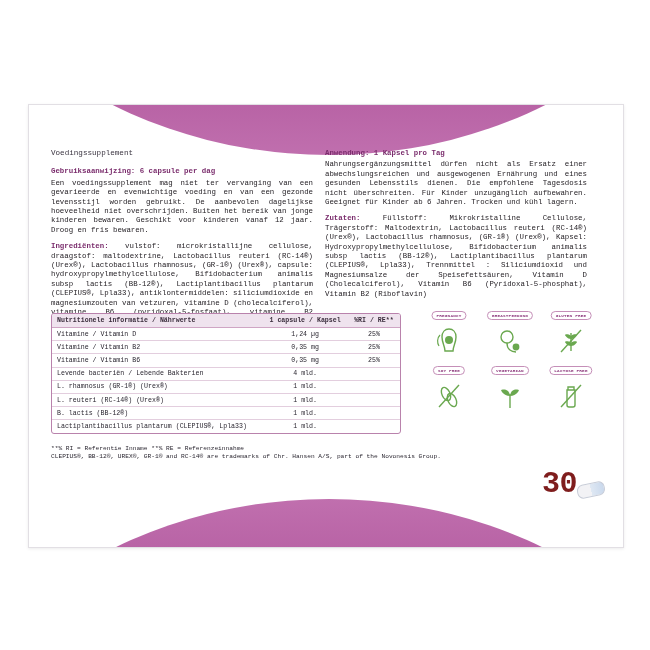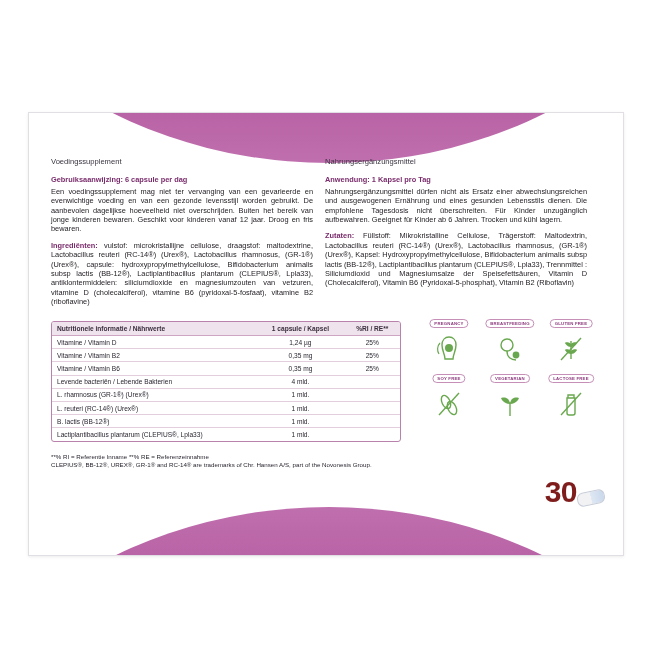--- a/index.html
+++ b/index.html
@@ -15,27 +15,28 @@
     width: 650px;
     height: 650px;
     overflow: hidden;
     background: #ffffff;
   }
 
   
   #box {
     position: absolute;
     left: 28px;
-    top: 112px;
+    top: 104px;
     width: 594px;
     height: 442px;
     background: #ffffff;
     border: 1px solid #e2dfe4;
     box-shadow: 0 1px 3px rgba(0,0,0,0.08);
     overflow: hidden;
+    font-family: Liberation Mono, monospace;
   }
 
   
   .arc-top {
     position: absolute;
     left: -120px;
     top: -300px;
     width: 840px;
     height: 350px;
     background: linear-gradient(180deg, #8e3b7e 0%, #a84a93 55%, #c06fae 100%);
@@ -201,21 +202,20 @@
           <span class="bold-head">Gebruiksaanwijzing: 6 capsule per dag</span>
           <div style="height:2px"></div>
           <span>Een voedingssupplement mag niet ter vervanging van een gevarieerde en evenwichtige voeding en van een gezonde levensstijl worden gebruikt. De aanbevolen dagelijkse hoeveelheid niet overschrijden. Buiten het bereik van jonge kinderen bewaren. Geschikt voor kinderen vanaf 12 jaar. Droog en fris bewaren.</span>
         </div>
         <div class="para">
           <span class="bold-head">Ingrediënten:</span><span> vulstof: microkristallijne cellulose, draagstof: maltodextrine, Lactobacillus reuteri (RC-14®) (Urex®), Lactobacillus rhamnosus, (GR-1®) (Urex®), capsule: hydroxypropylmethylcellulose, Bifidobacterium animalis subsp lactis (BB-12®), Lactiplantibacillus plantarum (CLEPIUS®, Lpla33), antiklontermiddelen: siliciumdioxide en magnesiumzouten van vetzuren, vitamine D (cholecalciferol), vitamine B6 (pyridoxal-5-fosfaat), vitamine B2 (riboflavine)</span>
         </div>
       </div>
 
       <div class="col right">
-        <div class="lang-label">Nahrungsergänzungsmittel</div>
         <div class="para">
           <span class="bold-head">Anwendung: 1 Kapsel pro Tag</span>
           <div style="height:2px"></div>
           <span>Nahrungsergänzungsmittel dürfen nicht als Ersatz einer abwechslungsreichen und ausgewogenen Ernährung und eines gesunden Lebensstils dienen. Die empfohlene Tagesdosis nicht überschreiten. Für Kinder unzugänglich aufbewahren. Geeignet für Kinder ab 6 Jahren. Trocken und kühl lagern.</span>
         </div>
         <div class="para">
           <span class="bold-head">Zutaten:</span><span> Füllstoff: Mikrokristalline Cellulose, Trägerstoff: Maltodextrin, Lactobacillus reuteri (RC-14®) (Urex®), Lactobacillus rhamnosus, (GR-1®) (Urex®), Kapsel: Hydroxypropylmethylcellulose, Bifidobacterium animalis subsp lactis (BB-12®), Lactiplantibacillus plantarum (CLEPIUS®, Lpla33), Trennmittel : Siliciumdioxid und Magnesiumsalze der Speisefettsäuren, Vitamin D (Cholecalciferol), Vitamin B6 (Pyridoxal-5-phosphat), Vitamin B2 (Riboflavin)</span>
         </div>
       </div>
 

